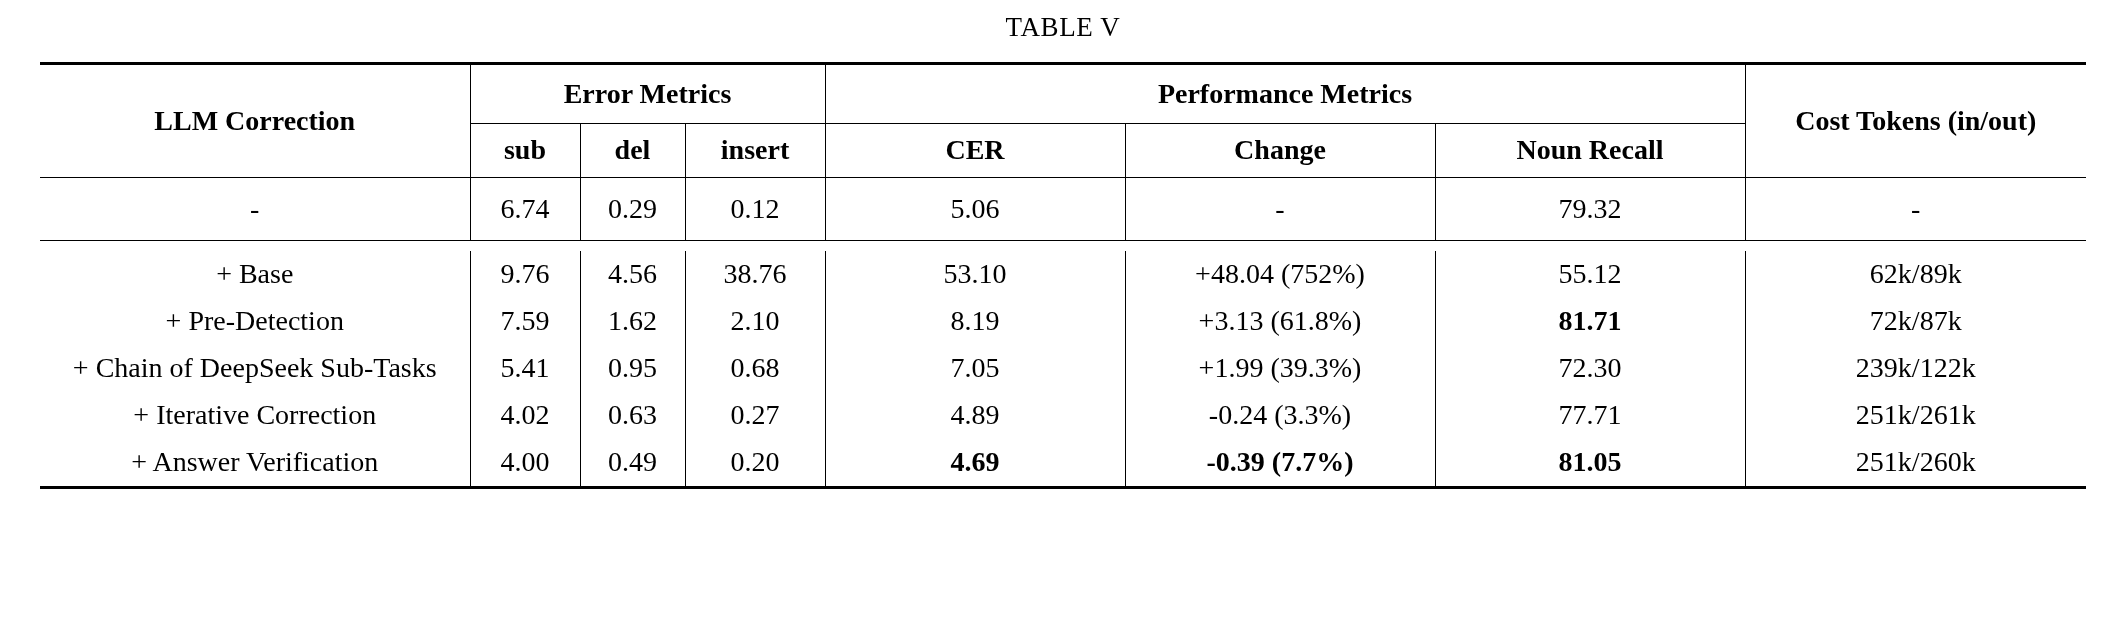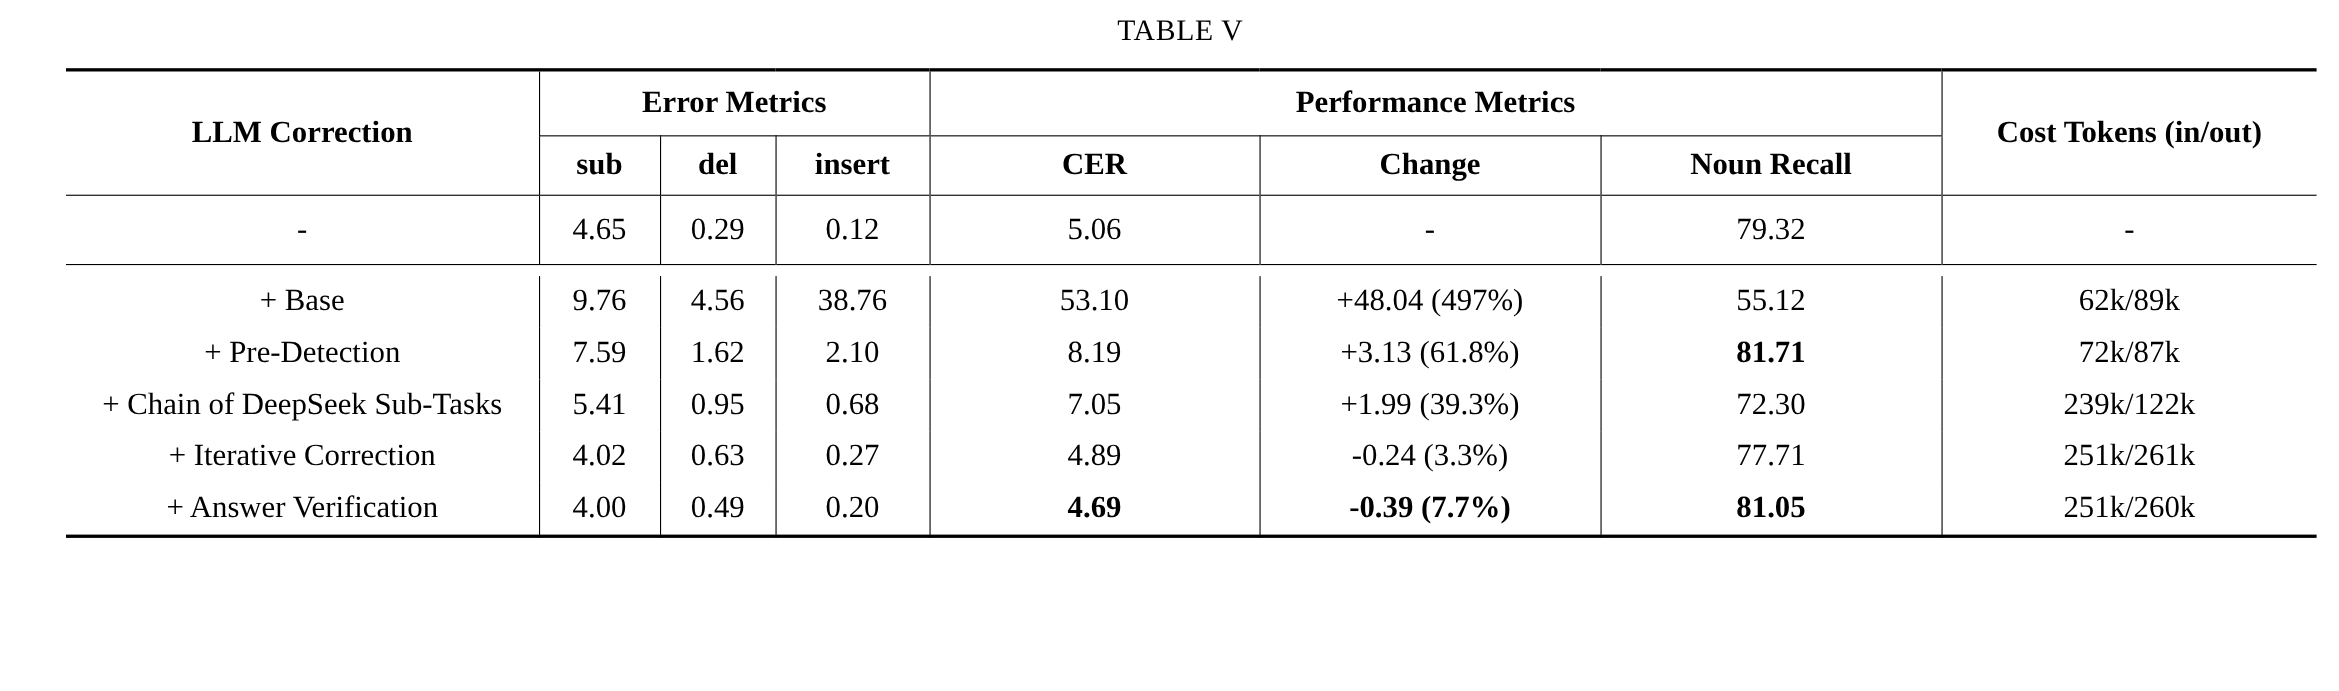--- a/index.html
+++ b/index.html
@@ -12,21 +12,21 @@
     height: 628px;
     font-family: "Liberation Serif", serif;
     color: #000000;
     overflow: hidden;
   }
   .page {
     width: 2126px;
     height: 628px;
     position: relative;
     box-sizing: border-box;
-    padding: 10px 40px 0 60px;
+    padding: 10px 40px 0 40px;
   }
   .caption-block {
     text-align: center;
     margin: 0 auto;
     width: 1960px;
   }
   .caption-label {
     font-size: 27px;
     letter-spacing: 0.6px;
     line-height: 34px;
@@ -154,21 +154,21 @@
       <td class="hdr vbar">Change</td>
       <td class="hdr vbar">Noun Recall</td>
     </tr>
 
     <tr class="rule-thin">
       <td colspan="8"></td>
     </tr>
 
     <tr class="baseline-row">
       <td class="cell-left">-</td>
-      <td class="cell vbar">4.65</td>
+      <td class="cell vbar">6.74</td>
       <td class="cell vbar">0.29</td>
       <td class="cell vbar">0.12</td>
       <td class="cell vbar">5.06</td>
       <td class="cell vbar">-</td>
       <td class="cell vbar">79.32</td>
       <td class="cell vbar">-</td>
     </tr>
 
     <tr class="rule-thin">
       <td colspan="8"></td>
@@ -177,21 +177,21 @@
     <tr class="spacer-row">
           <td colspan="8"></td>
         </tr>
 
     <tr>
       <td class="cell-left">+ Base</td>
       <td class="cell vbar">9.76</td>
       <td class="cell vbar">4.56</td>
       <td class="cell vbar">38.76</td>
       <td class="cell vbar">53.10</td>
-      <td class="cell vbar">+48.04 (497%)</td>
+      <td class="cell vbar">+48.04 (752%)</td>
       <td class="cell vbar">55.12</td>
       <td class="cell vbar">62k/89k</td>
     </tr>
 
     <tr>
       <td class="cell-left">+ Pre-Detection</td>
       <td class="cell vbar">7.59</td>
       <td class="cell vbar">1.62</td>
       <td class="cell vbar">2.10</td>
       <td class="cell vbar">8.19</td>

